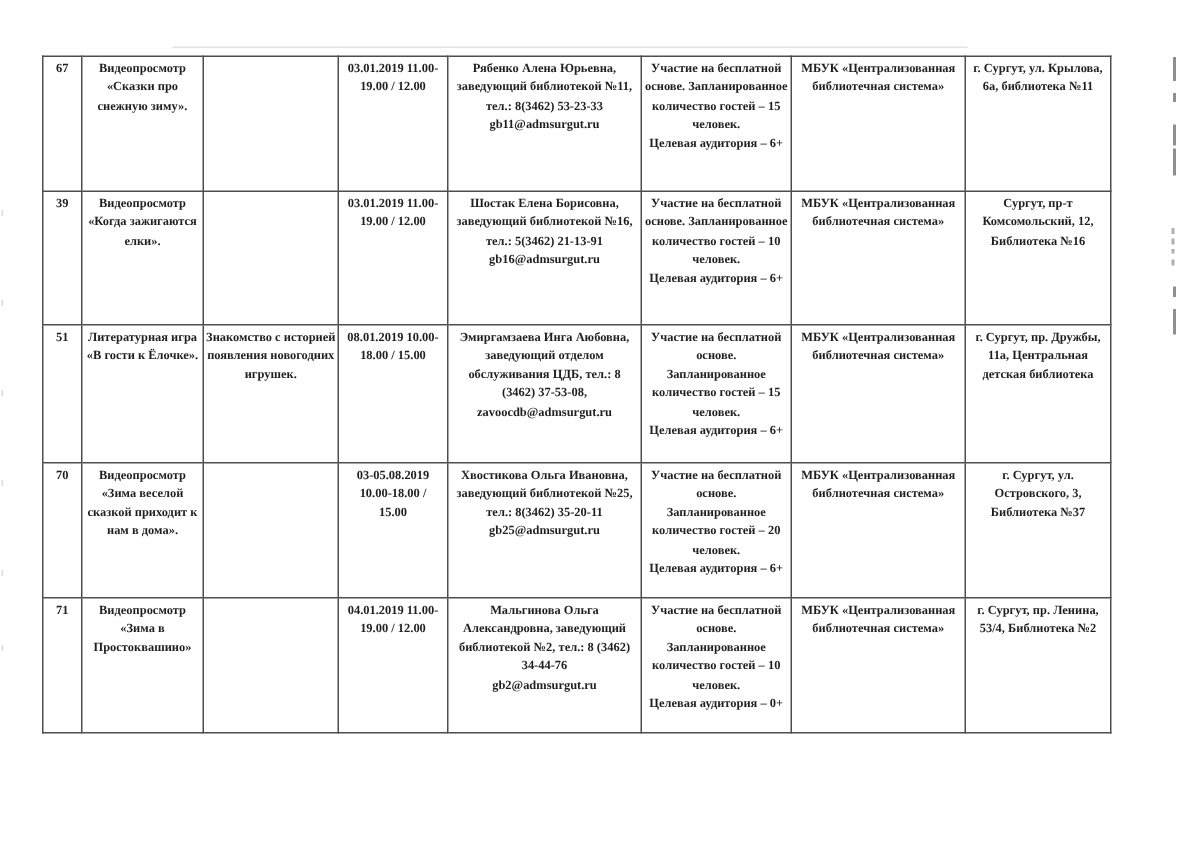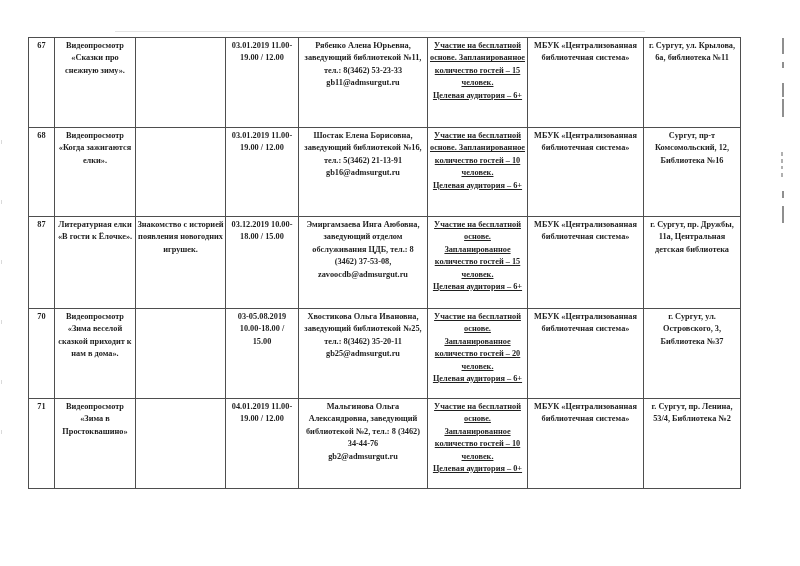--- a/index.html
+++ b/index.html
@@ -17,21 +17,21 @@
     vertical-align:top;text-align:center;
     font-weight:bold;font-size:8.3px;line-height:12.4px;color:#1f1f1f;
     padding:2px 1px;white-space:pre-line;overflow:hidden;
   }
   table.sched{border-bottom:1px solid #7a7a7a;border-top:1px solid #9a9a9a;}
   tr.r0{height:90px}
   tr.r1{height:89px}
   tr.r2{height:92px}
   tr.r3{height:90px}
   tr.r4{height:90px}
-  td.c-part{font-size:8.2px;text-decoration:underline;}
+  td.c-part{font-size:8.2px;}
   td.c-contact{font-size:8.2px;}
   
   .art{position:absolute;background:#8f8f8f;width:2px;}
   .art.light{background:#b0b0b0;}
   .art.faint{background:#dadada;width:1px;}
   .smudge{position:absolute;height:1px;background:#e3e3e3;}
 </style>
 </head>
 <body>
 
@@ -65,21 +65,21 @@
 основе. Запланированное
 количество гостей – 15
 человек.
 Целевая аудитория – 6+</td>
         <td>МБУК «Централизованная
 библиотечная система»</td>
         <td>г. Сургут, ул. Крылова,
 6а, библиотека №11</td>
       </tr>
       <tr class="r1">
-        <td>68</td>
+        <td>39</td>
         <td>Видеопросмотр
 «Когда зажигаются
 елки».</td>
         <td></td>
         <td>03.01.2019 11.00-
 19.00 / 12.00</td>
         <td class="c-contact">Шостак Елена Борисовна,
 заведующий библиотекой №16,
 тел.: 5(3462) 21-13-91
 gb16@admsurgut.ru</td>
@@ -88,27 +88,27 @@
 количество гостей – 10
 человек.
 Целевая аудитория – 6+</td>
         <td>МБУК «Централизованная
 библиотечная система»</td>
         <td>Сургут, пр-т
 Комсомольский, 12,
 Библиотека №16</td>
       </tr>
       <tr class="r2">
-        <td>87</td>
-        <td>Литературная елки
+        <td>51</td>
+        <td>Литературная игра
 «В гости к Ёлочке».</td>
         <td>Знакомство с историей
 появления новогодних
 игрушек.</td>
-        <td>03.12.2019 10.00-
+        <td>08.01.2019 10.00-
 18.00 / 15.00</td>
         <td class="c-contact">Эмиргамзаева Инга Аюбовна,
 заведующий отделом
 обслуживания ЦДБ, тел.: 8
 (3462) 37-53-08,
 zavoocdb@admsurgut.ru</td>
         <td class="c-part">Участие на бесплатной
 основе.
 Запланированное
 количество гостей – 15

